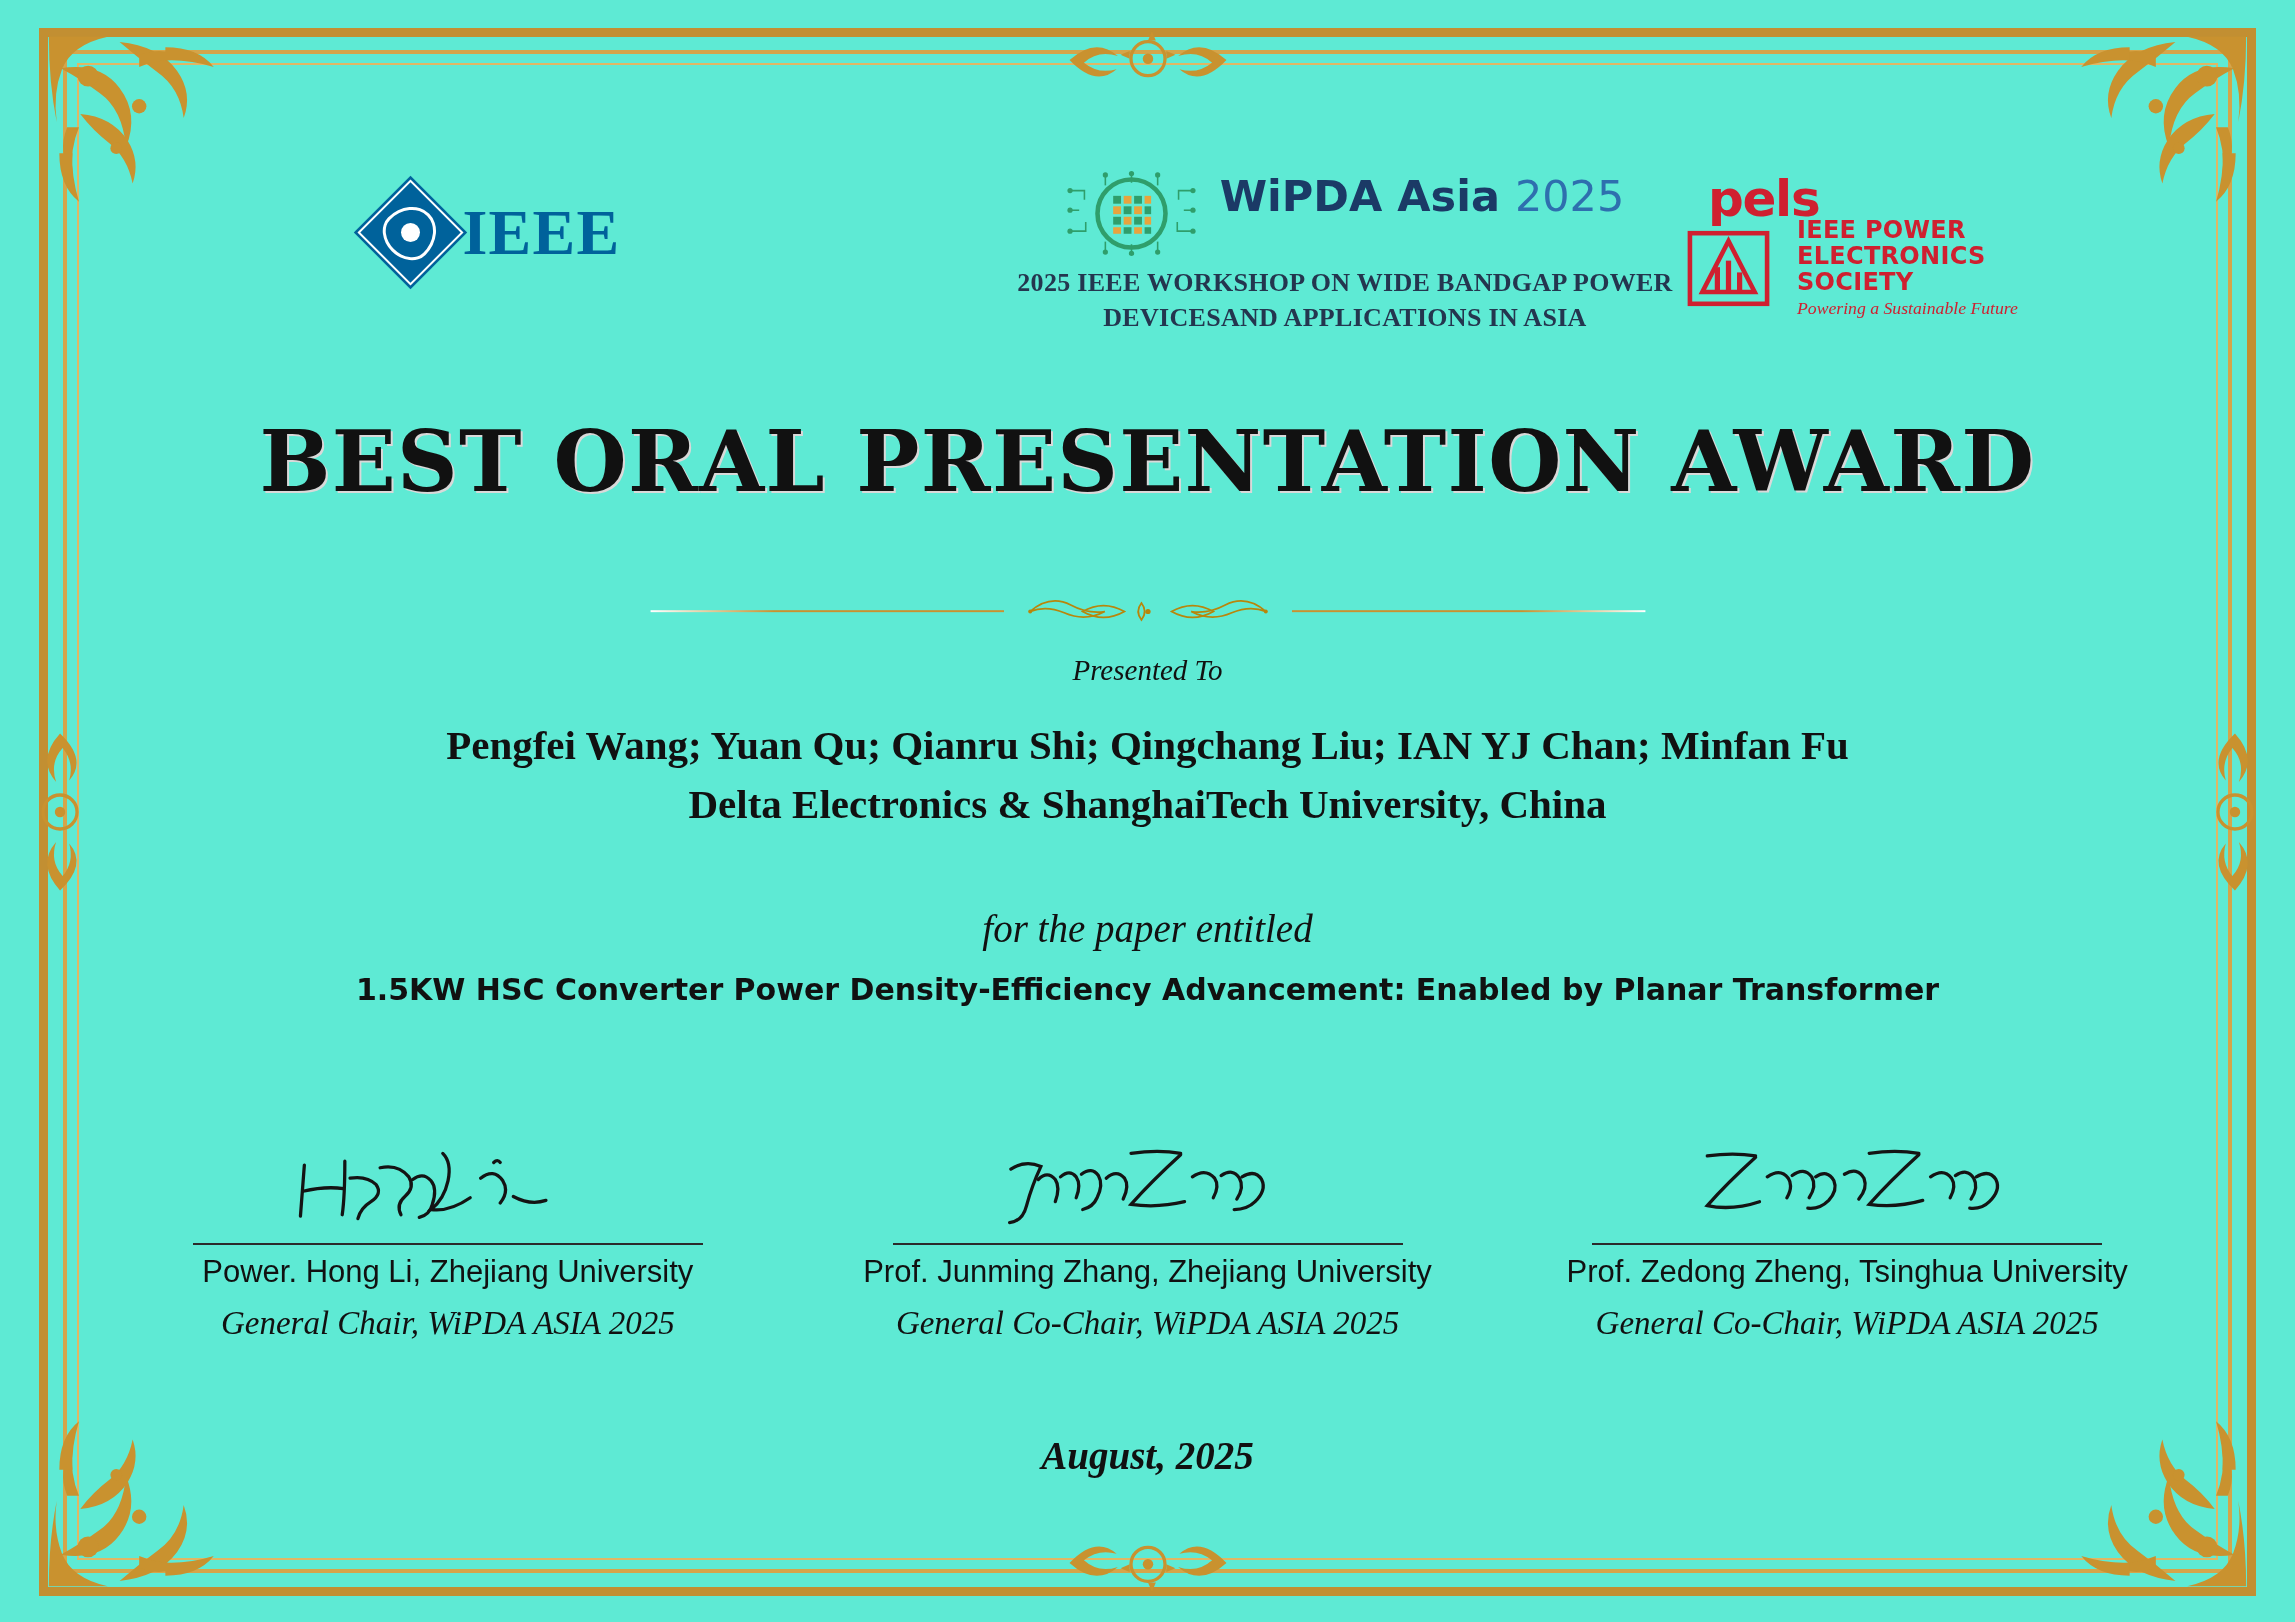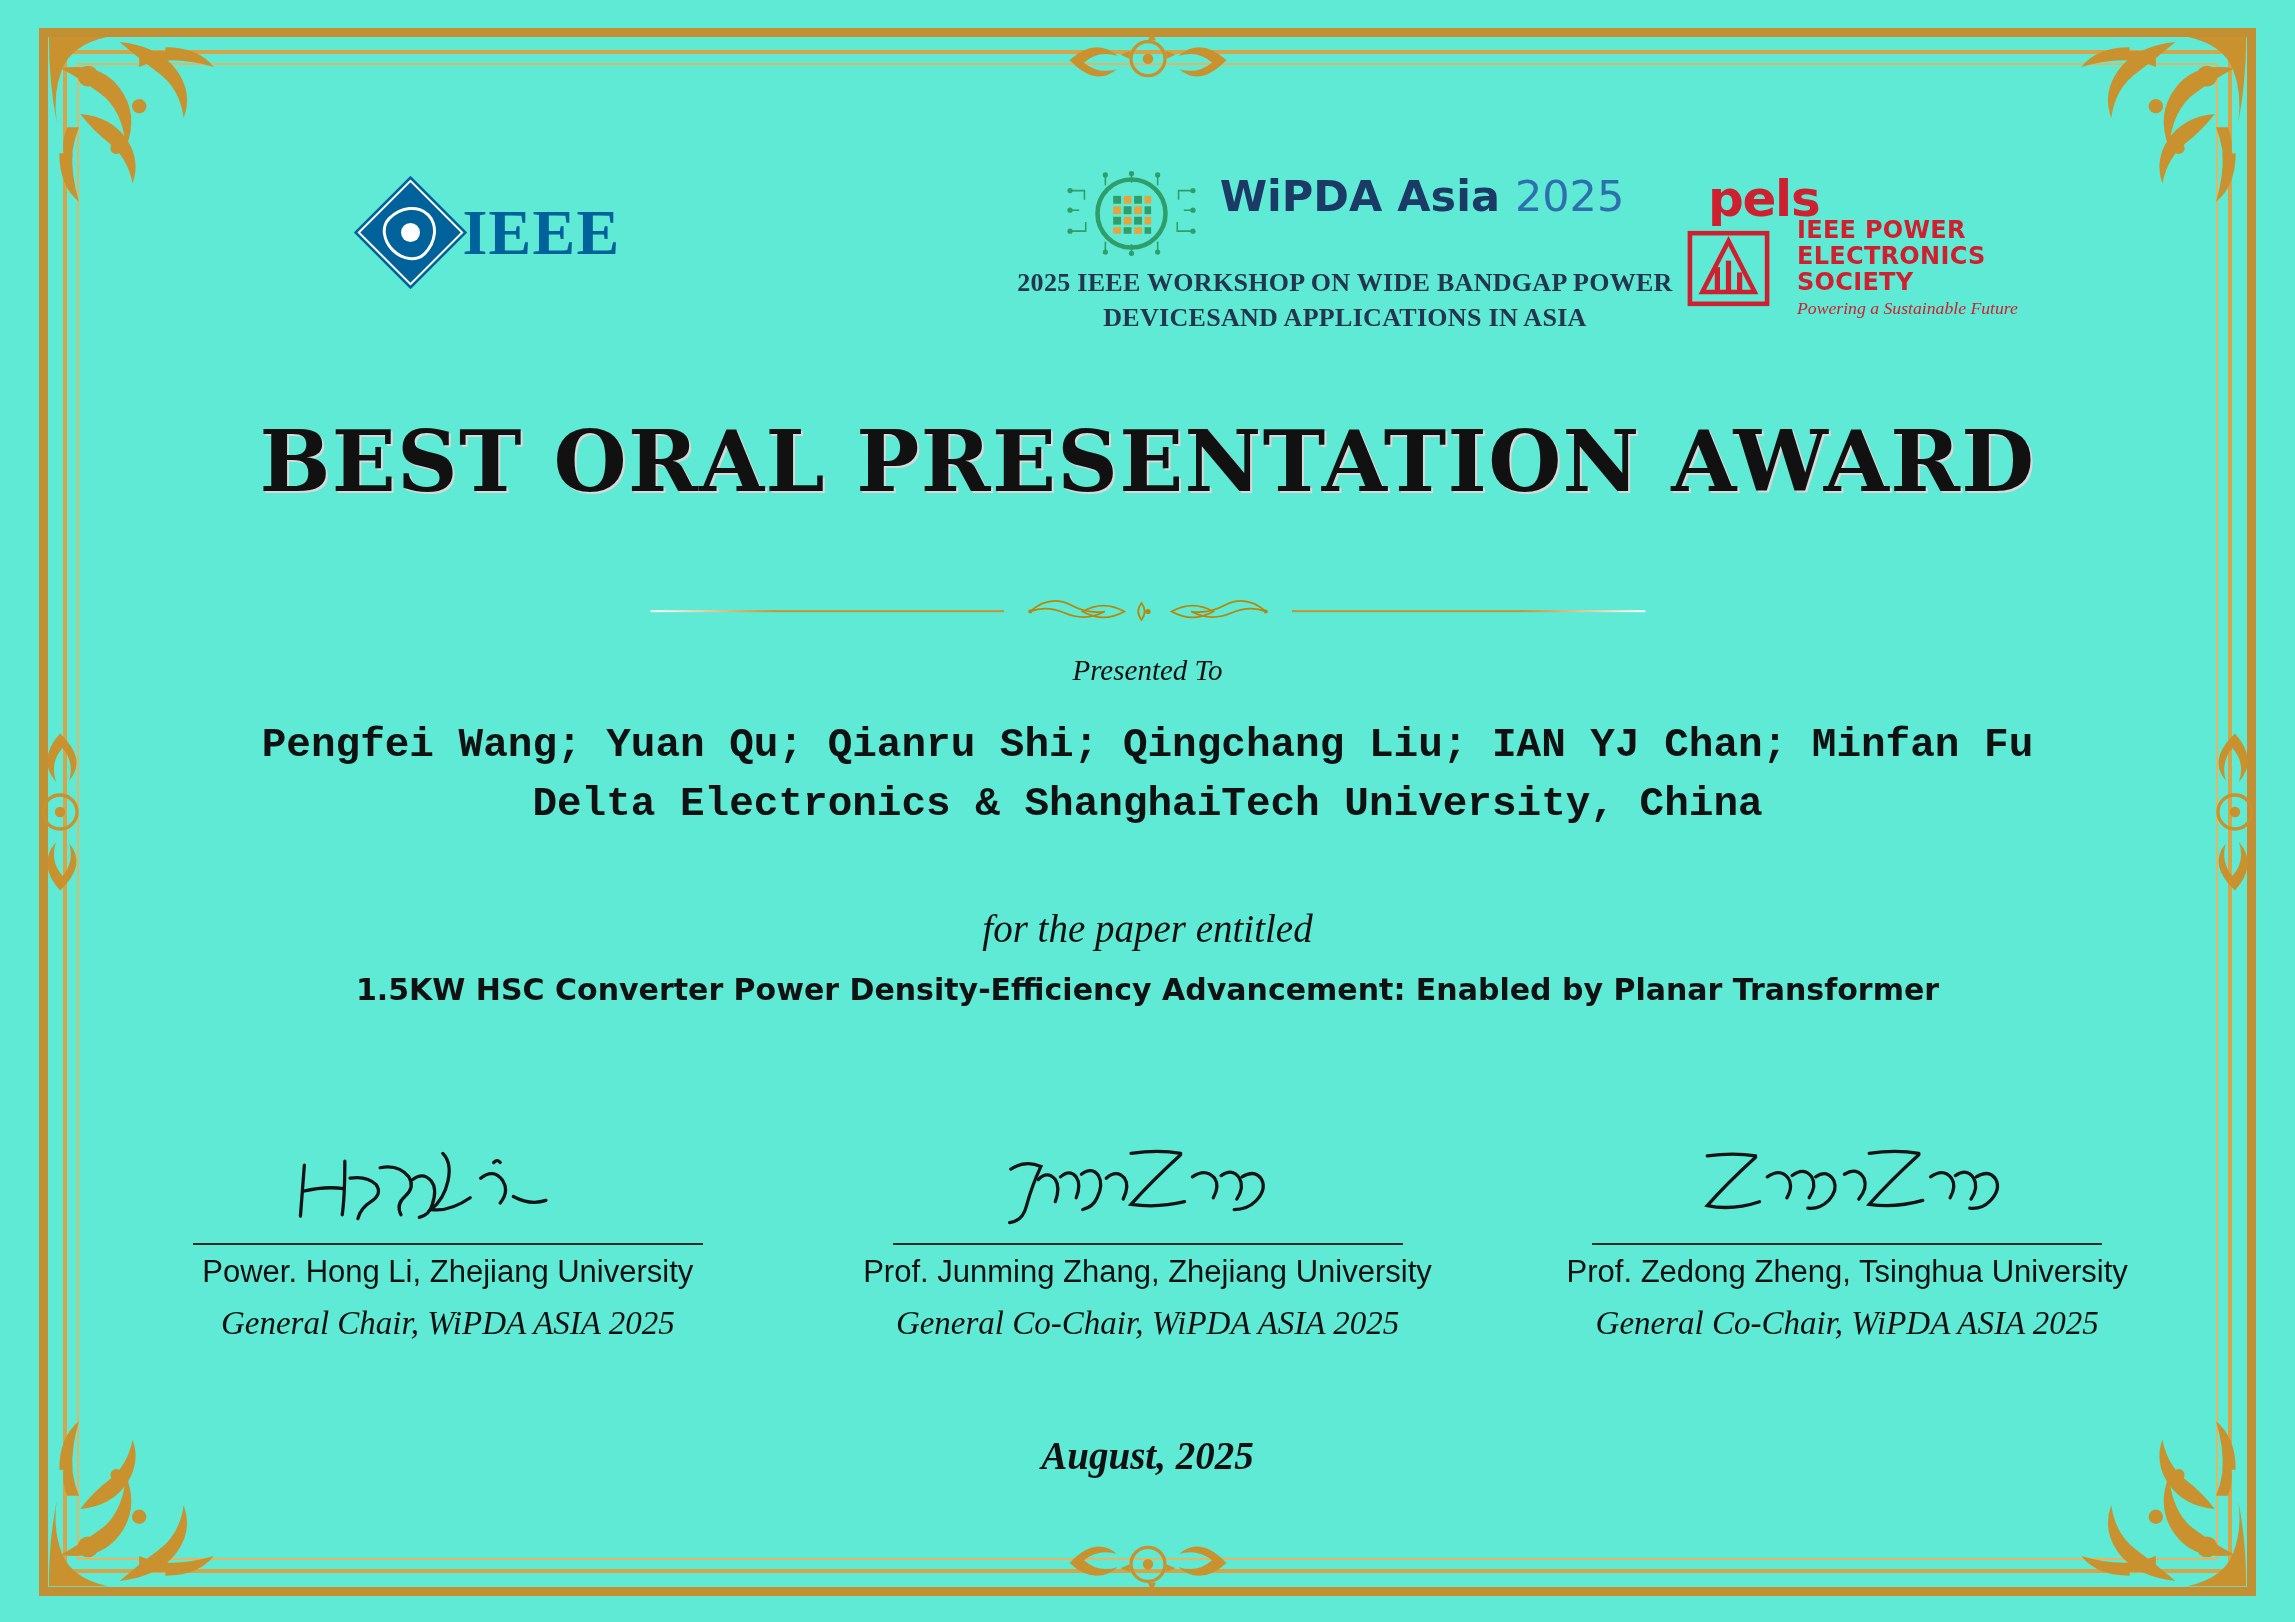--- a/index.html
+++ b/index.html
@@ -250,21 +250,21 @@
     font-family: "Liberation Serif", serif;
     font-style: italic;
     font-size: 29px;
     color: #111;
   }
   .recipients {
     position: absolute;
     top: 631px;
     left: 0; right: 0;
     text-align: center;
-    font-family: Liberation Mono, monospace;
+    font-family: Liberation Serif, serif;
     font-weight: bold;
     font-size: 41px;
     color: #111;
     line-height: 1.45;
   }
   .for-paper {
     position: absolute;
     top: 821px;
     left: 0; right: 0;
     text-align: center;

